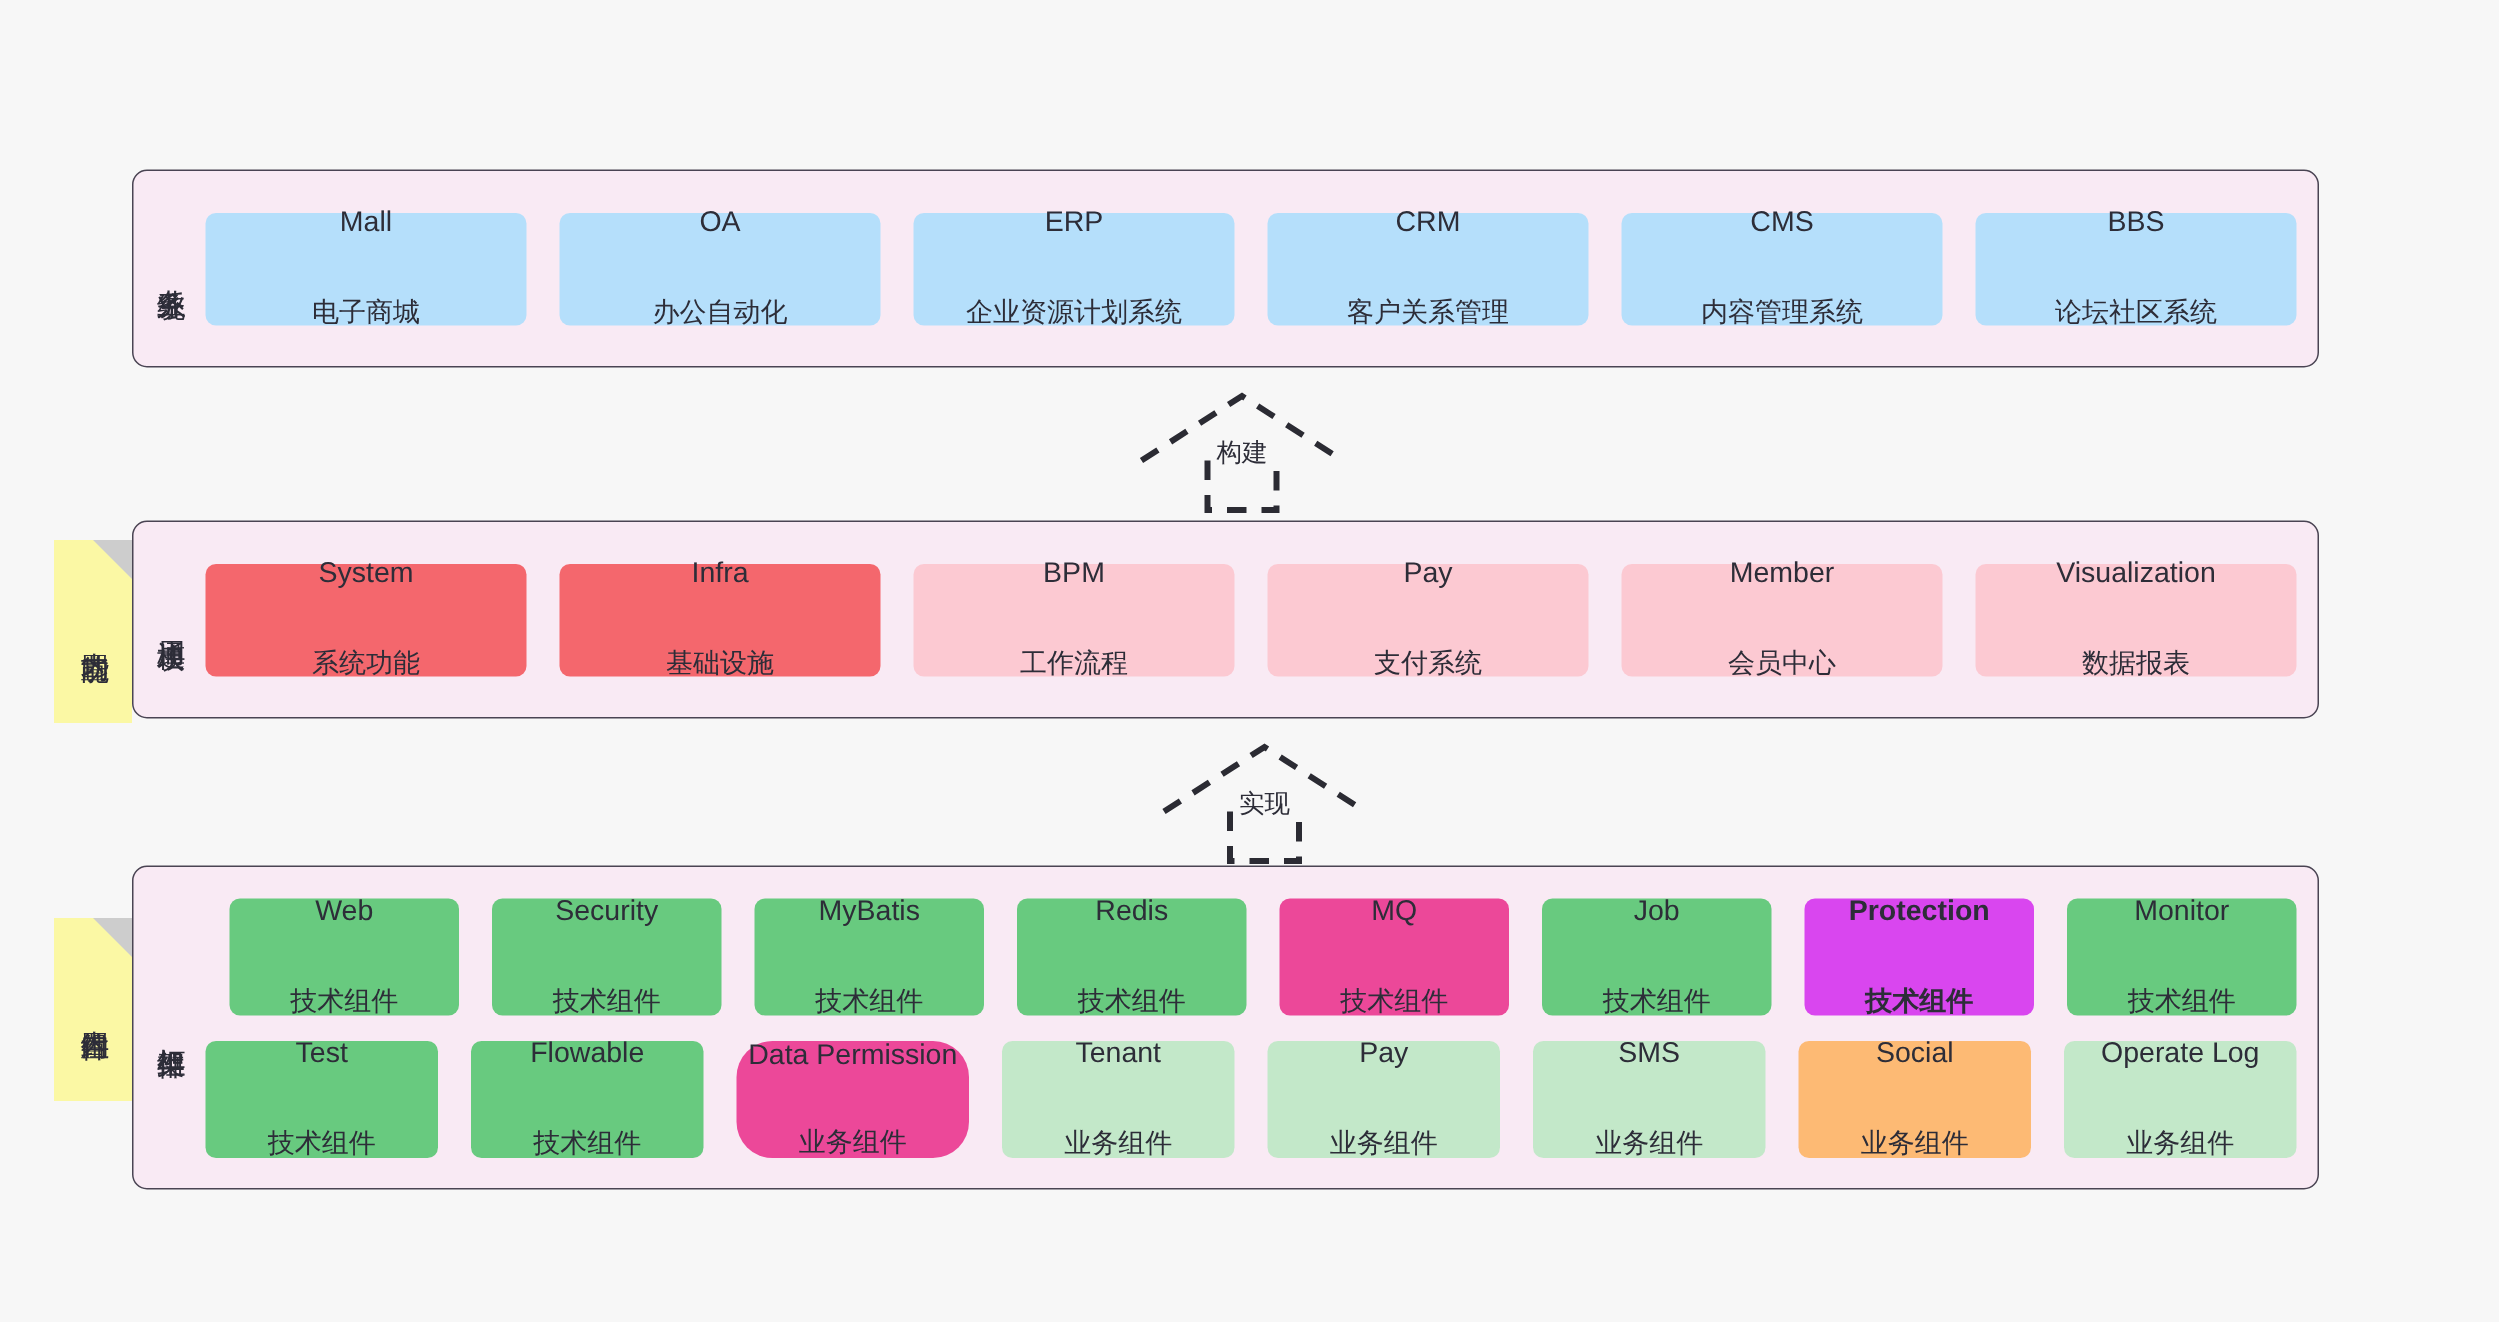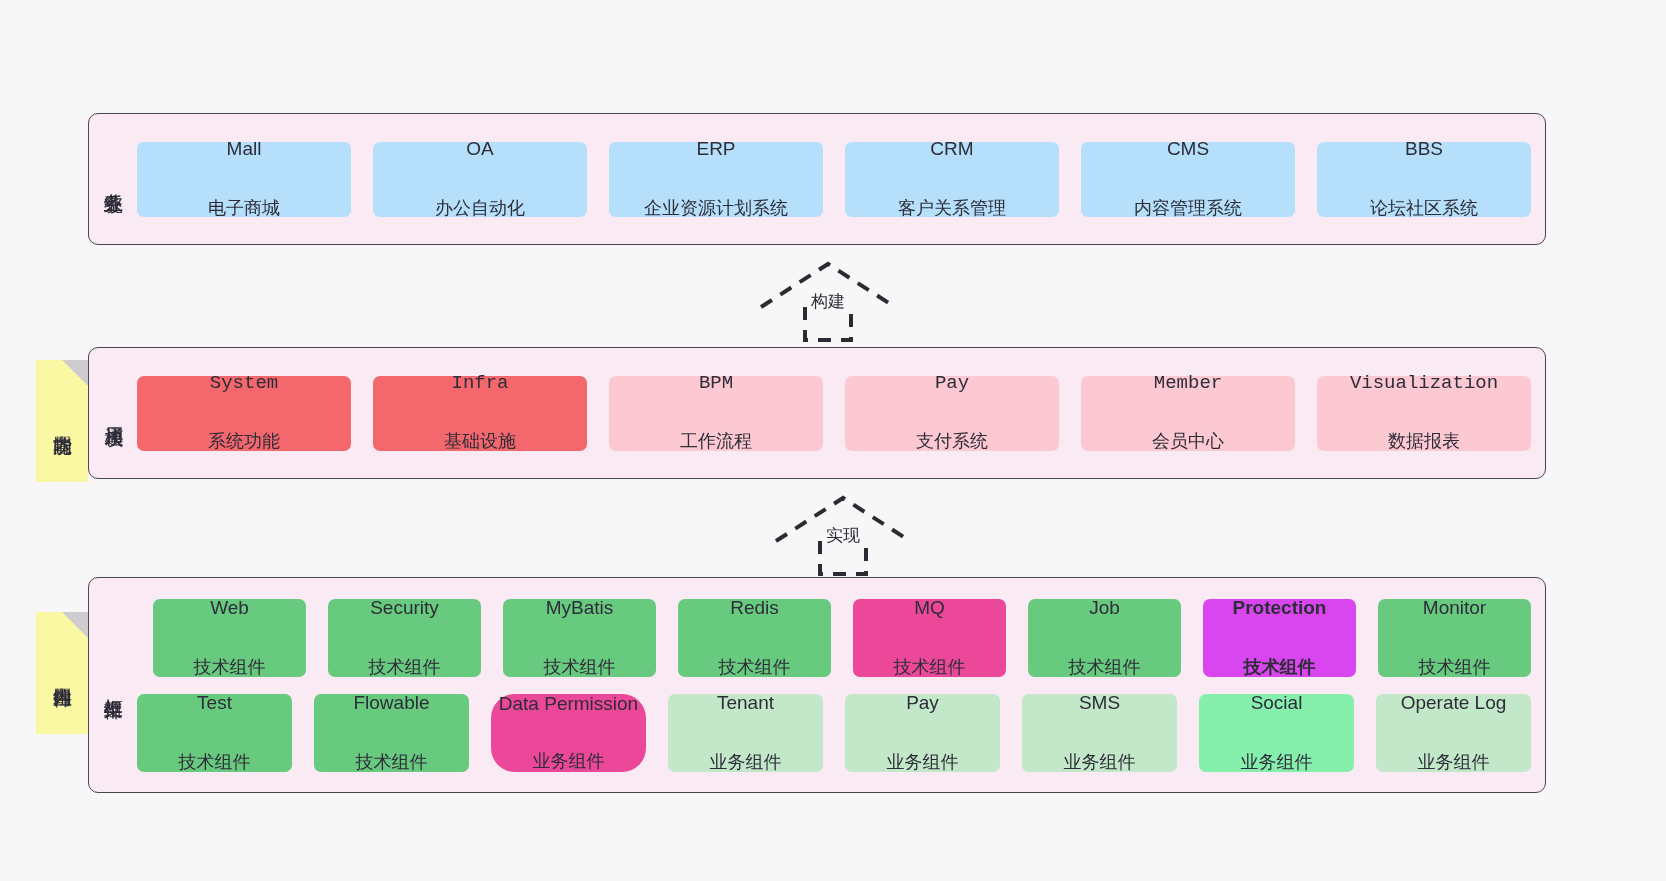--- a/index.html
+++ b/index.html
@@ -174,21 +174,21 @@
       <path d="M 50 49 L 50 82 L 96 82 L 96 49" fill="none" stroke="#2b2b33" stroke-width="4" stroke-dasharray="13,10" stroke-linecap="butt"></path>
     </svg>
     <span class="arrow-label">构建</span>
   </div>
 
   <div class="note" style="left:36px; top:360px; width:52px; height:122px;">
     <span class="fold"></span>
     <span>内置功能</span>
   </div>
 
-  <div class="layer" style="left: 88px; top: 347px; width: 1458px; height: 132px; background: rgb(249, 234, 244); border-color: rgb(74, 68, 83); font-family: Liberation Mono, monospace;">
+  <div class="layer" style="left: 88px; top: 347px; width: 1458px; height: 132px; background: rgb(249, 234, 244); border-color: rgb(74, 68, 83);">
     <div class="layer-title">通用模块</div>
     <div class="layer-body">
       <div class="row" style="height:75px;">
 
         <div class="cell" style="background:#f4676d;">
           <span class="t-en">System</span>
           <span class="t-cn">系统功能</span>
         </div>
         <div class="cell" style="background:#f4676d;">
           <span class="t-en">Infra</span>
@@ -285,21 +285,21 @@
           <span class="t-cn">业务组件</span>
         </div>
         <div class="cell" style="background:#c3e8c9;">
           <span class="t-en">Pay</span>
           <span class="t-cn">业务组件</span>
         </div>
         <div class="cell" style="background:#c3e8c9;">
           <span class="t-en">SMS</span>
           <span class="t-cn">业务组件</span>
         </div>
-        <div class="cell" style="background:#86efac;justify-content:center;">
+        <div class="cell" style="background:#fdba74;justify-content:center;">
           <span class="t-en">Social</span>
           <span class="t-cn">业务组件</span>
         </div>
         <div class="cell" style="background:#c3e8c9;">
           <span class="t-en">Operate Log</span>
           <span class="t-cn">业务组件</span>
         </div>
       </div>
 
     </div>

